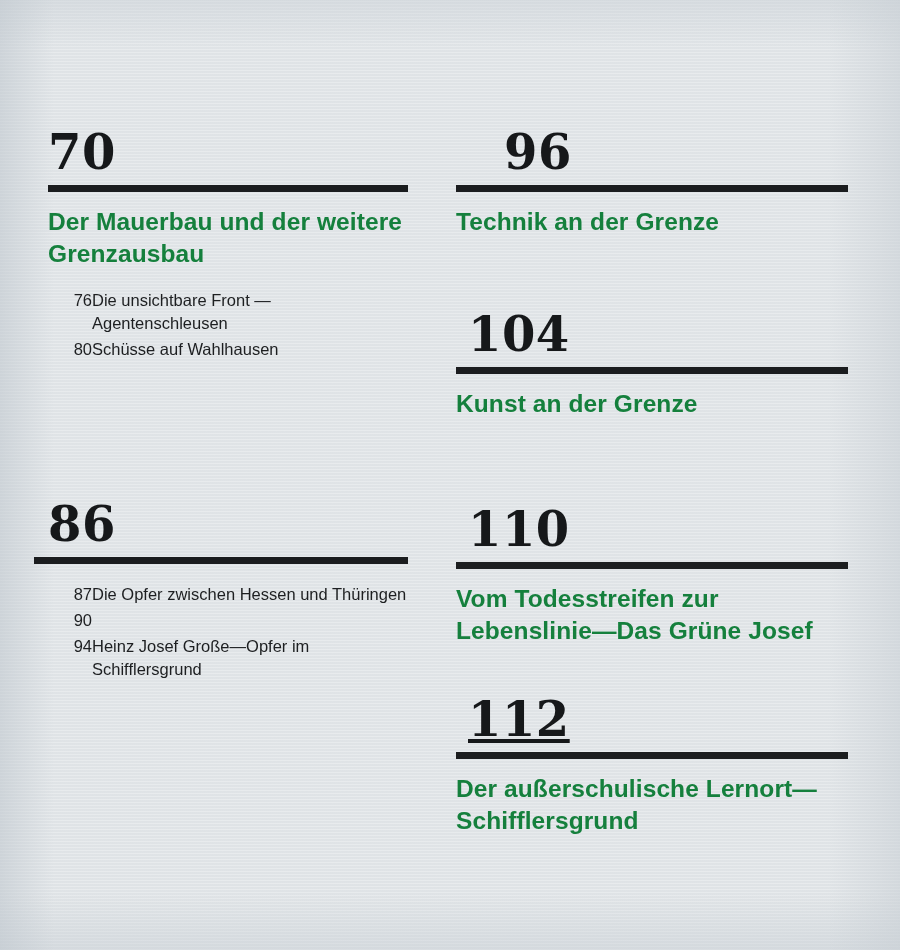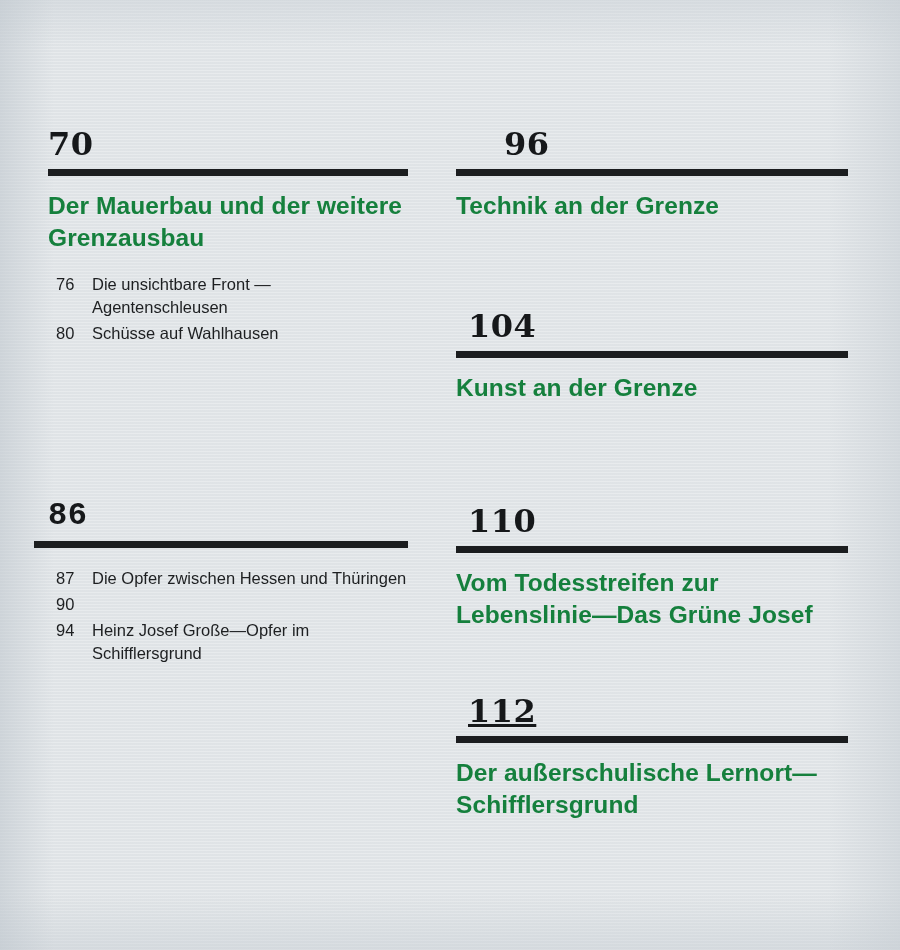--- a/index.html
+++ b/index.html
@@ -34,21 +34,21 @@
     top: 0;
   }
   .col-left  { left: 48px;  width: 360px; }
   .col-right { left: 456px; width: 392px; }
 
   .entry { position: absolute; }
 
   .entry-number {
     font-family: "DejaVu Serif", "Liberation Serif", serif;
     font-weight: 700;
-    font-size: 32px;
+    font-size: 48px;
     line-height: 1;
     color: #16181a;
     letter-spacing: 0.5px;
   }
   .rule {
     height: 7px;
     background: #1b1d1f;
     margin-top: 9px;
   }
   .entry-title {
@@ -66,21 +66,21 @@
     display: flex;
     align-items: flex-start;
     color: #1d1f21;
     font-size: 16.5px;
     line-height: 1.40;
     margin-bottom: 3px;
   }
   .subitem-page {
     width: 44px;
     flex: 0 0 44px;
-    text-align: left;
+    text-align: right;
     padding-left: 8px;
     box-sizing: border-box;
   }
   .subitem-text {
     flex: 1 1 auto;
   }
 </style>
 </head>
 <body>
 
@@ -100,21 +100,21 @@
           <span class="subitem-text">Die unsichtbare Front — Agentenschleusen</span>
         </div>
         <div class="subitem">
           <span class="subitem-page">80</span>
           <span class="subitem-text">Schüsse auf Wahlhausen</span>
         </div>
       </div>
     </div>
 
     <div class="entry" style="top:500px; left:-14px; width:374px;">
-      <div class="entry-number" style="padding-left:14px;font-family:Liberation Mono, monospace;">86</div>
+      <div class="entry-number" style="padding-left:14px;">86</div>
       <div class="rule"></div>
       <div class="subitems" style="padding-left:14px;">
         <div class="subitem">
           <span class="subitem-page">87</span>
           <span class="subitem-text">Die Opfer zwischen Hessen und Thüringen</span>
         </div>
         <div class="subitem">
           <span class="subitem-page">90</span>
         </div>
         <div class="subitem">

